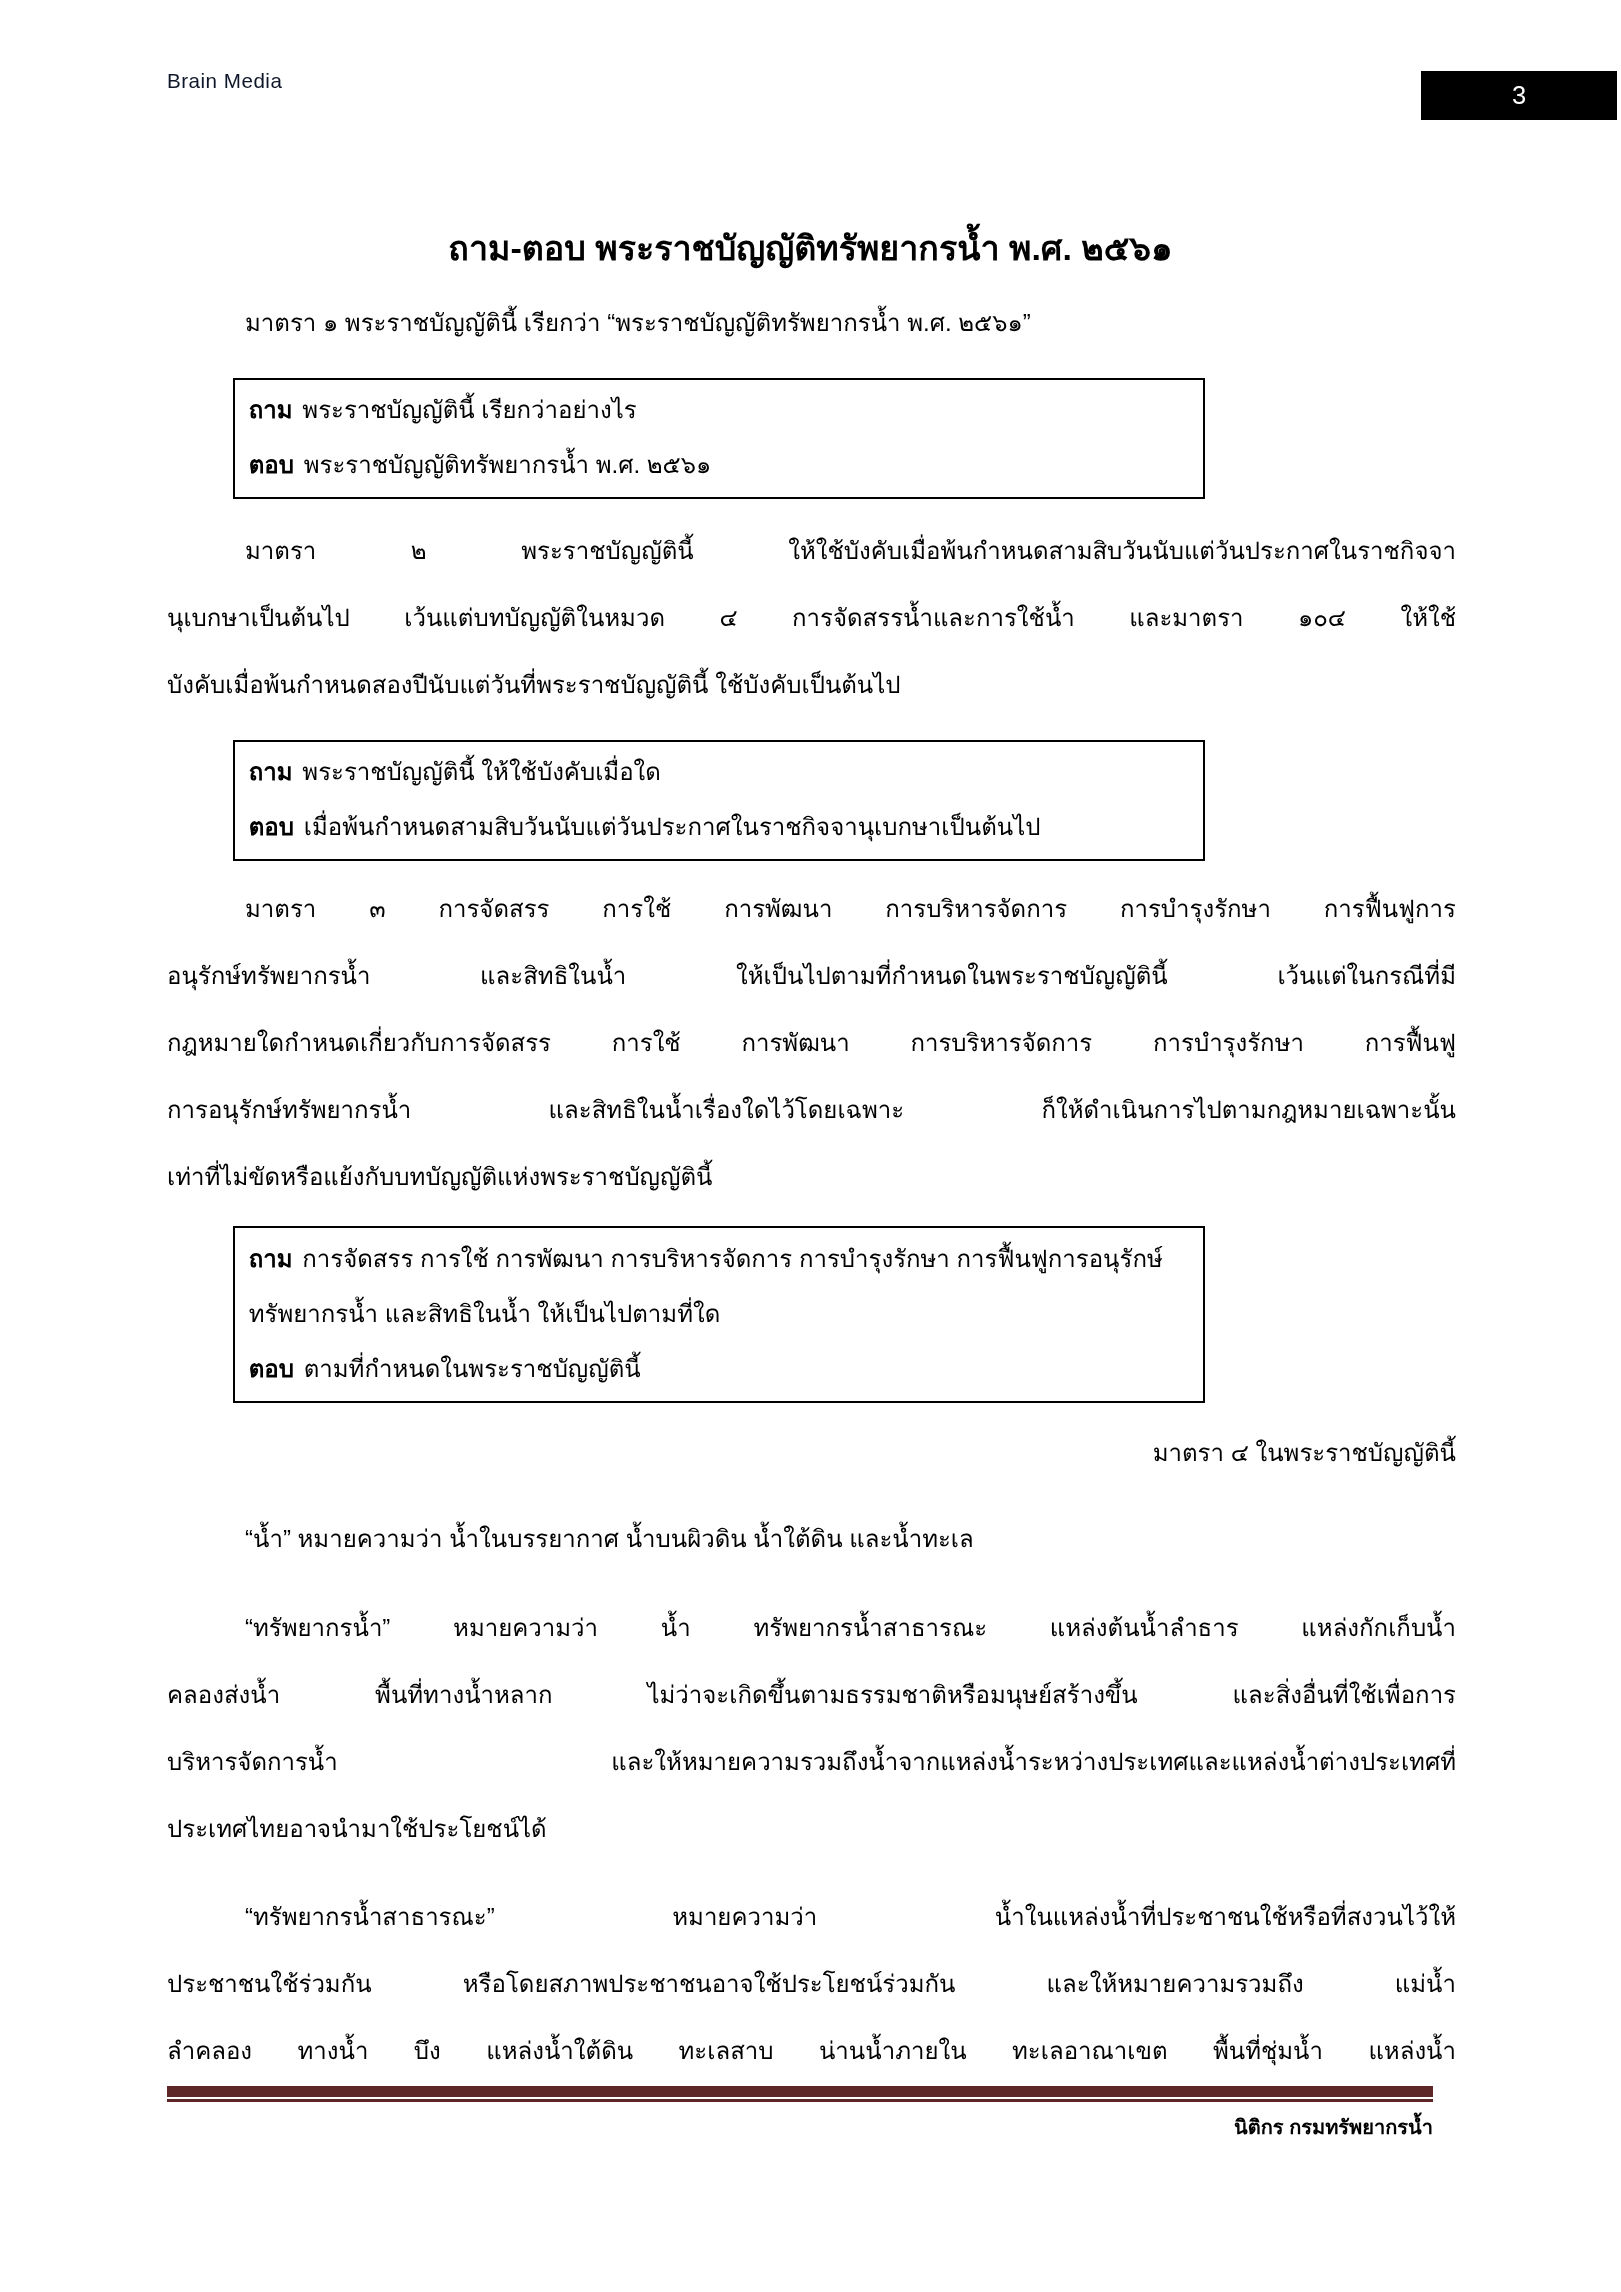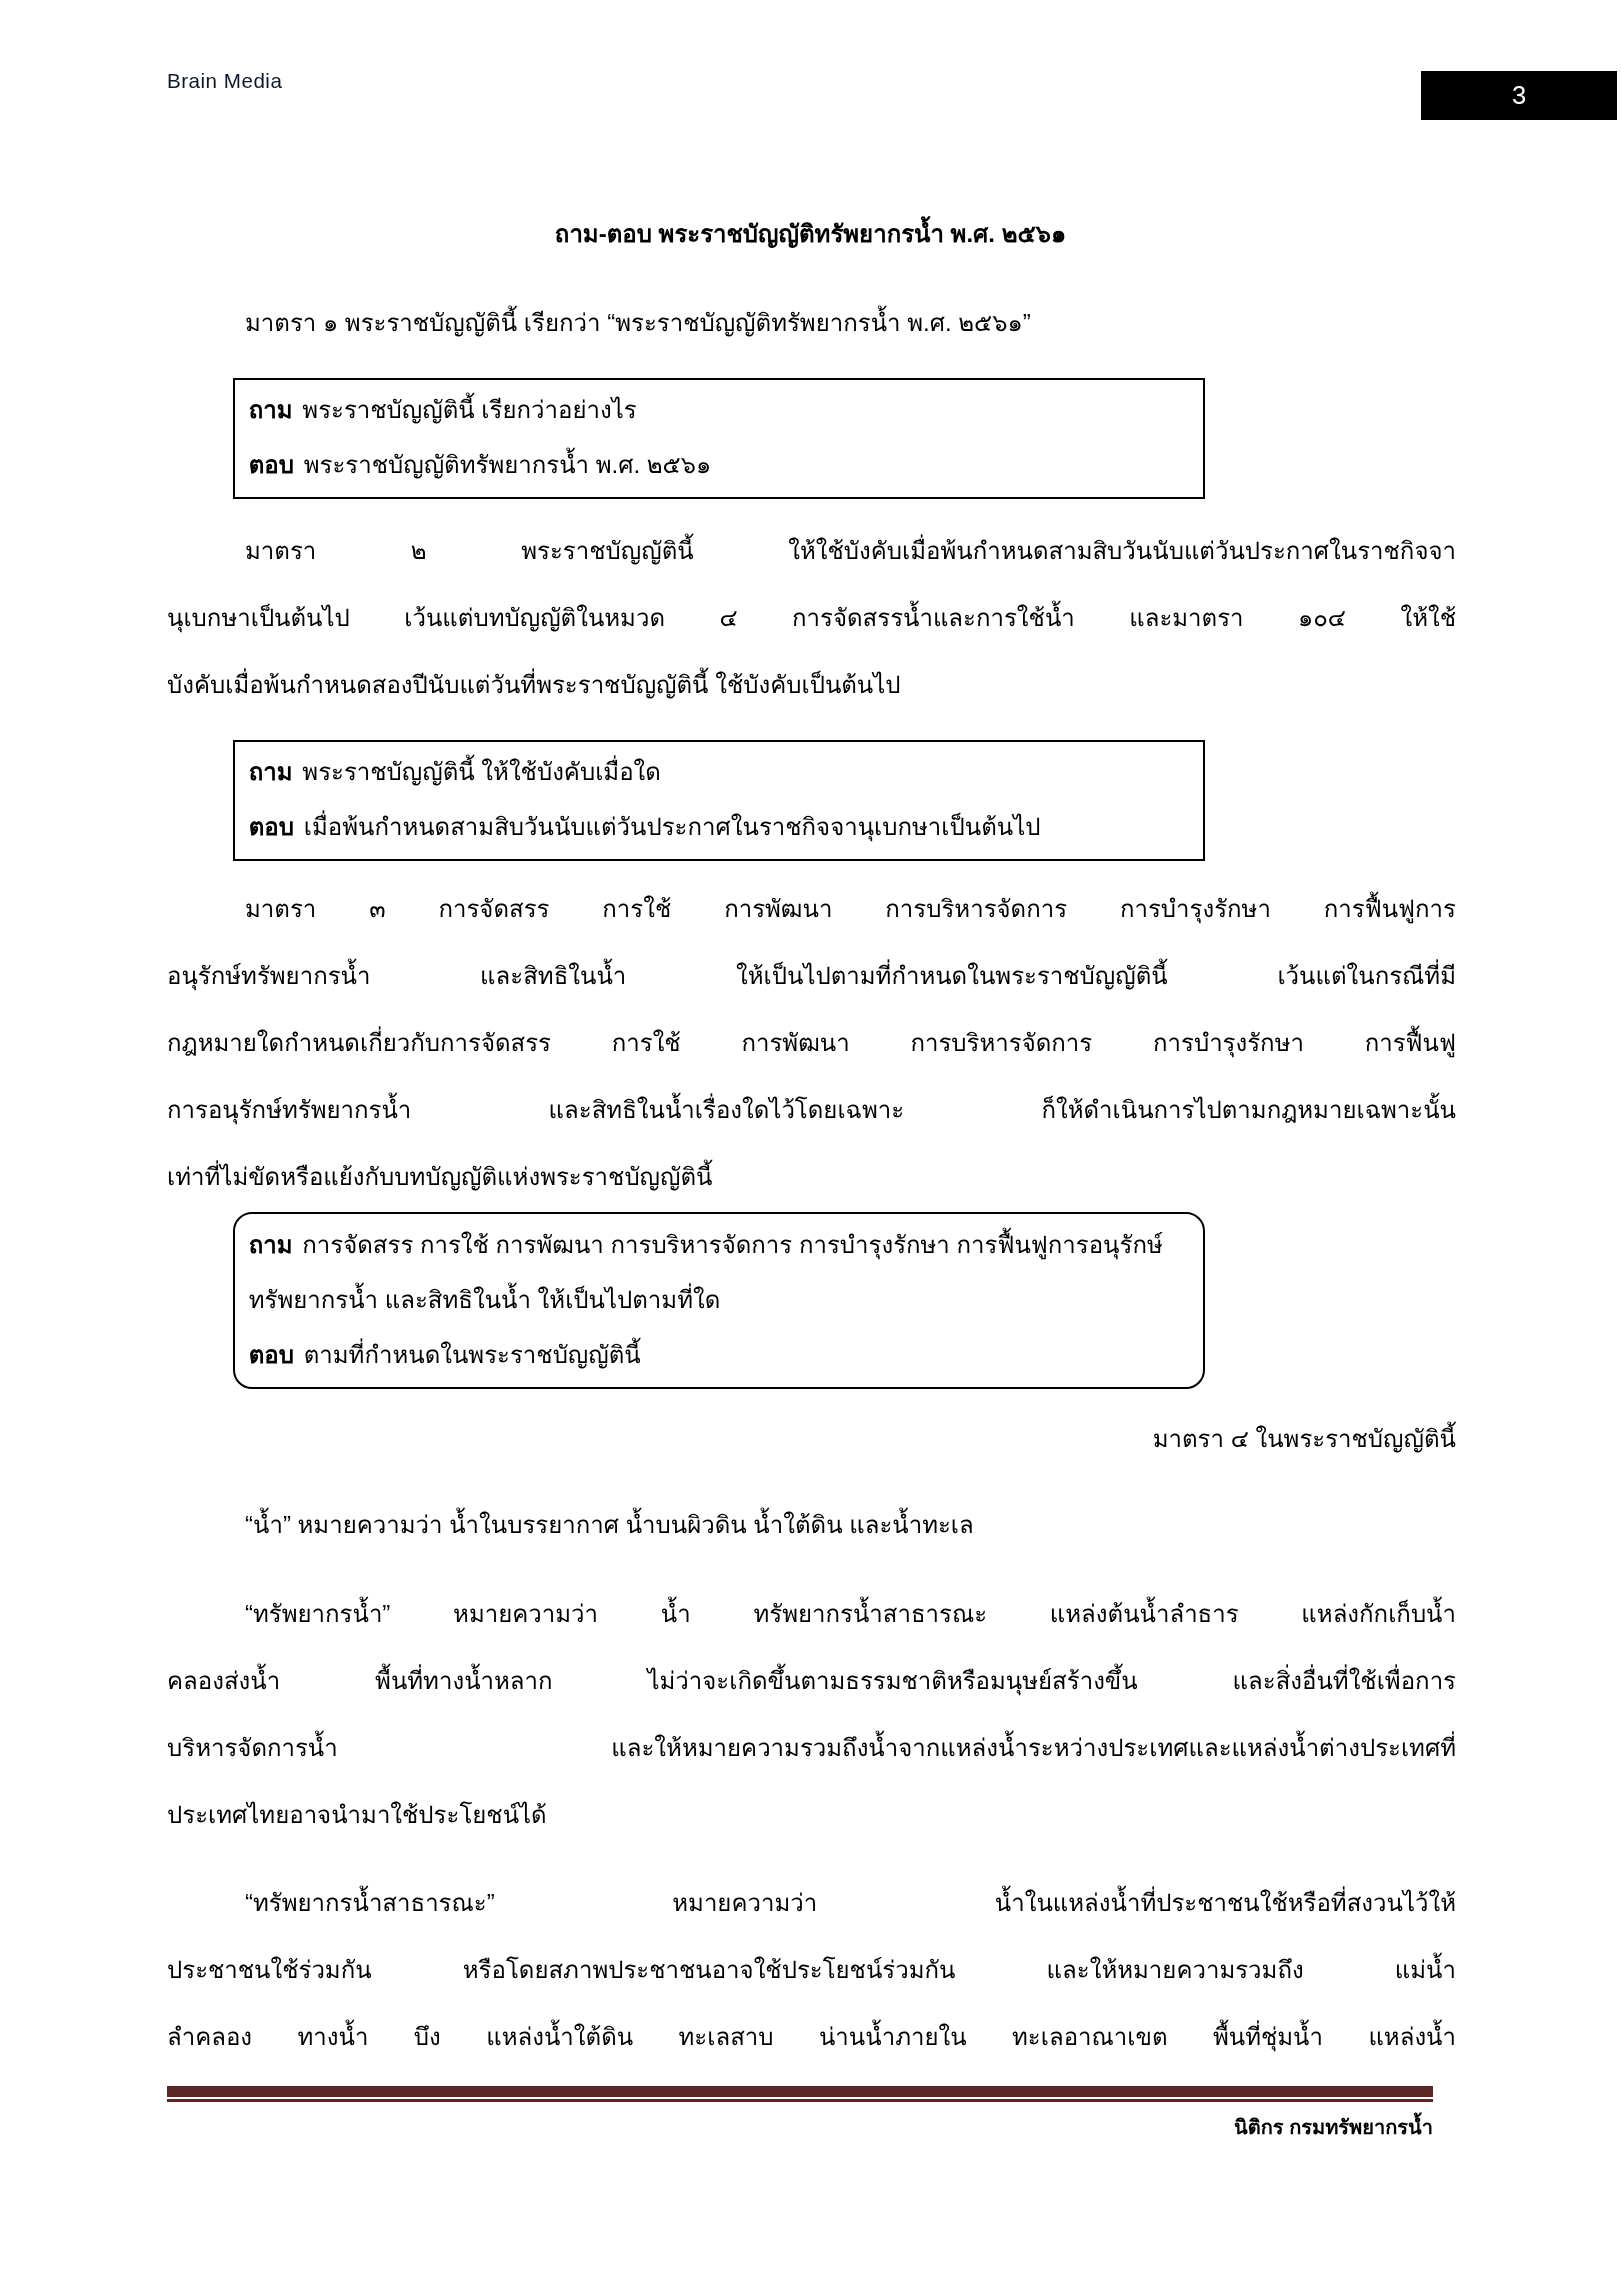--- a/index.html
+++ b/index.html
@@ -34,21 +34,21 @@
     align-items: center;
     justify-content: center;
   }
   
   .title {
     position: absolute;
     top: 198px;
     left: 0;
     width: 100%;
     text-align: center;
-    font-size: 24px;
+    font-size: 34px;
     font-weight: bold;
   }
   
   .content {
     position: absolute;
     top: 289px;
     left: 167px;
     width: 1289px;
     font-size: 24px;
   }
@@ -76,21 +76,21 @@
   .qabox .qaline {
     line-height: 55px;
     white-space: normal;
   }
   .qlabel { font-weight: bold; margin-right: 9.8px; }
   .qlabel:empty { margin-right: 0; }
   
   .mt-a { margin-top: 21.6px; }
   .mt-b { margin-top: 17.6px; }
   .mt-c { margin-top: 13.7px; }
-  .mt-d { margin-top: 2px; border-radius: 19px; }
+  .mt-d { margin-top: 16px; }
   .mt-e { margin-top: 15.7px; text-align: right; }
   .mt-f { margin-top: 19.6px; }
   
   .footer {
     position: absolute;
     left: 167px;
     top: 2086px;
     width: 1266px;
   }
   .rule-thick { height: 10.8px; background: #5e2727; }

